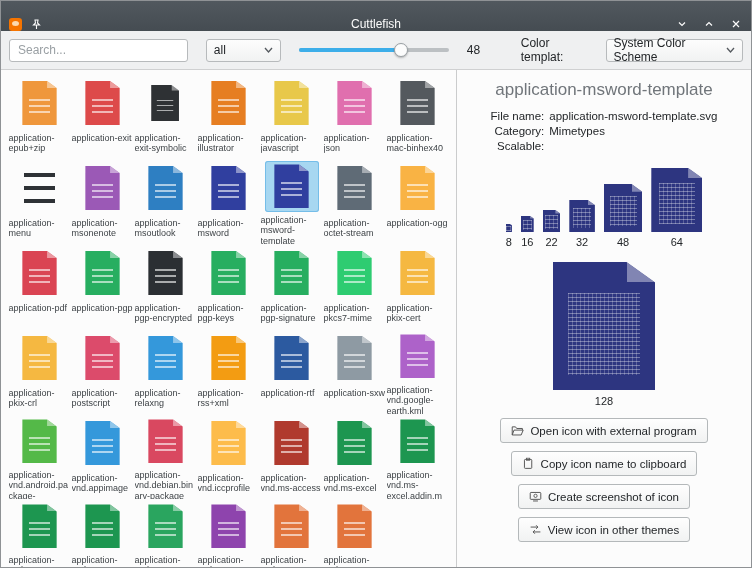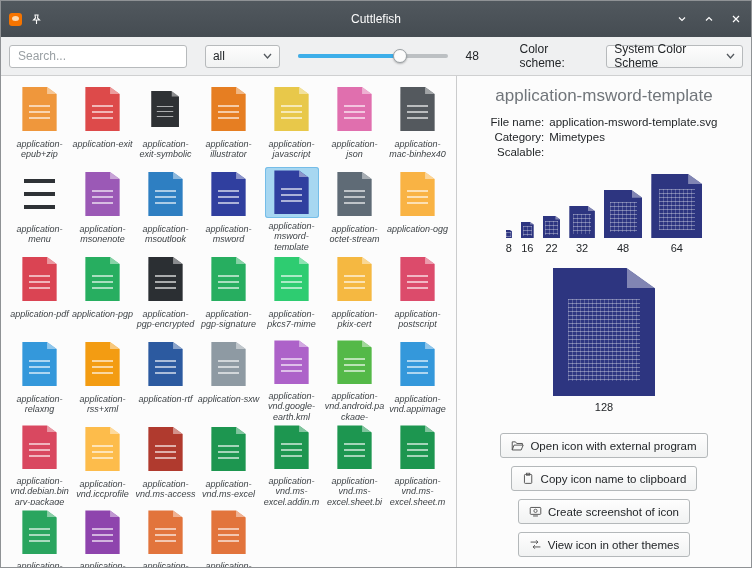--- a/index.html
+++ b/index.html
@@ -1,22 +1,22 @@
 <!DOCTYPE html>
 <html><head>
 <meta charset="utf-8">
 <style>
   html,body{margin:0;padding:0;background:#d0d2d4;}
   *{box-sizing:border-box;}
   .window{width:752px;height:568px;display:flex;flex-direction:column;background:#eff0f1;
     border:1px solid #8f9295;font-family:"Liberation Sans",sans-serif;color:#232629;overflow:hidden;}
 
   
-  .titlebar{height:36px;flex:0 0 auto;background:linear-gradient(#51585e,#454c52);
-    display:flex;align-items:center;padding:0 8px;color:#fcfcfc;gap:48px;}
+  .titlebar{height:30px;flex:0 0 auto;background:linear-gradient(#51585e,#454c52);
+    display:flex;align-items:flex-end;padding:0 8px;color:#fcfcfc;gap:48px;}
   .tb-side{display:flex;align-items:center;gap:7px;width:130px;}
   .tb-side.right{justify-content:flex-end;gap:13px;}
   .tb-title{flex:1;text-align:center;font-size:12px;color:#fcfcfc;}
   .app-icon{width:13px;height:13px;border-radius:3px;background:#f67400;position:relative;}
   .app-icon::after{content:"";position:absolute;left:3px;top:3px;width:7px;height:5px;border-radius:50%;background:#fcd9b0;}
   .tb-btn{display:flex;align-items:center;justify-content:center;width:14px;height:14px;cursor:default;}
 
   
   .toolbar{flex:0 0 auto;display:flex;align-items:center;gap:18px;padding:5px 8px;}
   .search{width:198px;height:23px;border:1px solid #b7babc;border-radius:3px;background:#ffffff;
@@ -47,22 +47,22 @@
     background:var(--c,#888);clip-path:polygon(0 0,72% 0,100% 16%,100% 100%,0 100%);}
   .icon-shape::after{content:"";position:absolute;top:0;right:0;width:28%;height:16%;
     background:rgba(255,255,255,.45);clip-path:polygon(0 0,0 100%,100% 100%);}
   .icon-shape::before{content:"";position:absolute;left:20%;right:20%;top:40%;height:38%;
     background:repeating-linear-gradient(to bottom,rgba(255,255,255,.6) 0 2px,transparent 2px 6px);}
   .icon-shape.menu{background:none;clip-path:none;}
   .icon-shape.menu::after{display:none;}
   .icon-shape.menu::before{left:6%;right:6%;top:16%;height:70%;
     background:repeating-linear-gradient(to bottom,#2e3236 0 4px,transparent 4px 13px);}
   .icon-shape.symbolic{transform:scale(.82);}
-  .cell .label{margin-top:3px;width:62px;font-size:9px;line-height:1.15;text-align:center;color:#3e4347;
-    overflow-wrap:anywhere;max-height:32px;overflow:hidden;font-style:italic;}
+  .cell .label{margin-top:3px;width:62px;font-size:9px;line-height:1.15;text-align:left;color:#3e4347;
+    overflow-wrap:anywhere;max-height:32px;overflow:hidden;}
 
   .vsep{width:1px;background:#cbcccd;}
 
   
   .detail{flex:1;background:#fcfcfc;display:flex;flex-direction:column;align-items:center;
     padding:8px 10px;overflow:hidden;}
   .detail-title{font-size:17px;color:#70757a;margin:2px 0 10px;text-align:center;}
   .fields{display:grid;grid-template-columns:auto auto;gap:3px 5px;font-size:11.5px;}
   .fields .fl{text-align:right;}
   .fields .fv{text-align:left;}
@@ -70,21 +70,21 @@
   .size-item{display:flex;flex-direction:column;align-items:center;gap:4px;}
   .preview-doc{--s:16;position:relative;width:calc(var(--s)*0.8px);height:calc(var(--s)*1px);
     background:#2d3580;clip-path:polygon(0 0,72% 0,100% 16%,100% 100%,0 100%);}
   .preview-doc::after{content:"";position:absolute;top:0;right:0;width:28%;height:16%;
     background:rgba(255,255,255,.4);clip-path:polygon(0 0,0 100%,100% 100%);}
   .preview-doc::before{content:"";position:absolute;inset:24% 15% 12% 15%;
     background:repeating-linear-gradient(to bottom,rgba(255,255,255,.35) 0 1px,transparent 1px 4px),
                repeating-linear-gradient(to right,rgba(255,255,255,.22) 0 1px,transparent 1px 4px);}
   .size-label{font-size:11px;color:#232629;}
   .large-wrap{margin-top:14px;display:flex;flex-direction:column;align-items:center;gap:5px;}
-  .buttons{margin-top:20px;display:flex;flex-direction:column;align-items:center;gap:8px;}
+  .buttons{margin-top:11px;display:flex;flex-direction:column;align-items:center;gap:8px;}
   .btn{display:flex;align-items:center;gap:6px;height:25px;padding:0 10px;border:1px solid #b4b8ba;
     border-radius:3px;background:linear-gradient(#fefefe,#f1f2f2);font-size:11.5px;color:#232629;
     font-family:"Liberation Sans",sans-serif;cursor:default;}
   .btn svg{flex:0 0 auto;}
 </style>
 </head>
 <body>
 
 <div class="window">
 
@@ -125,21 +125,21 @@
           <path d="M1 1l3.5 4L8 1" stroke="#54595e" stroke-width="1.3" fill="none"></path>
         </svg>
     </div>
     <div class="slider">
       <div class="track"></div>
       <div class="fill"></div>
       <div class="handle"></div>
     </div>
     <span class="size-readout">48</span>
     <span class="spacer"></span>
-    <span class="cs-label">Color scheme:</span>
+    <span class="cs-label">Color templat:</span>
     <div class="combo scheme">
       <span>System Color Scheme</span>
       <svg class="chev" viewBox="0 0 9 6">
           <path d="M1 1l3.5 4L8 1" stroke="#54595e" stroke-width="1.3" fill="none"></path>
         </svg>
     </div>
   </div>
 
   <div class="content">
 
@@ -257,43 +257,55 @@
           <div class="label">application-pgp</div>
         </div>
 
         <div class="cell">
           <div class="iconbox">
             <div class="icon-shape" style="--c: #2b2f33;"></div>
           </div>
           <div class="label">application-pgp-encrypted</div>
         </div>
 
-
         <div class="cell">
           <div class="iconbox">
             <div class="icon-shape" style="--c: #27ae60;"></div>
           </div>
+          <div class="label">application-pgp-keys</div>
+        </div>
+
+        <div class="cell">
+          <div class="iconbox">
+            <div class="icon-shape" style="--c: #27ae60;"></div>
+          </div>
           <div class="label">application-pgp-signature</div>
         </div>
 
         <div class="cell">
           <div class="iconbox">
             <div class="icon-shape" style="--c: #2ecc71;"></div>
           </div>
           <div class="label">application-pkcs7-mime</div>
         </div>
 
 
         <div class="cell">
           <div class="iconbox">
             <div class="icon-shape" style="--c: #f5b841;"></div>
           </div>
           <div class="label">application-pkix-cert</div>
         </div>
 
+        <div class="cell">
+          <div class="iconbox">
+            <div class="icon-shape" style="--c: #f5b841;"></div>
+          </div>
+          <div class="label">application-pkix-crl</div>
+        </div>
 
         <div class="cell">
           <div class="iconbox">
             <div class="icon-shape" style="--c: #dc4b6b;"></div>
           </div>
           <div class="label">application-postscript</div>
         </div>
 
         <div class="cell">
           <div class="iconbox">

